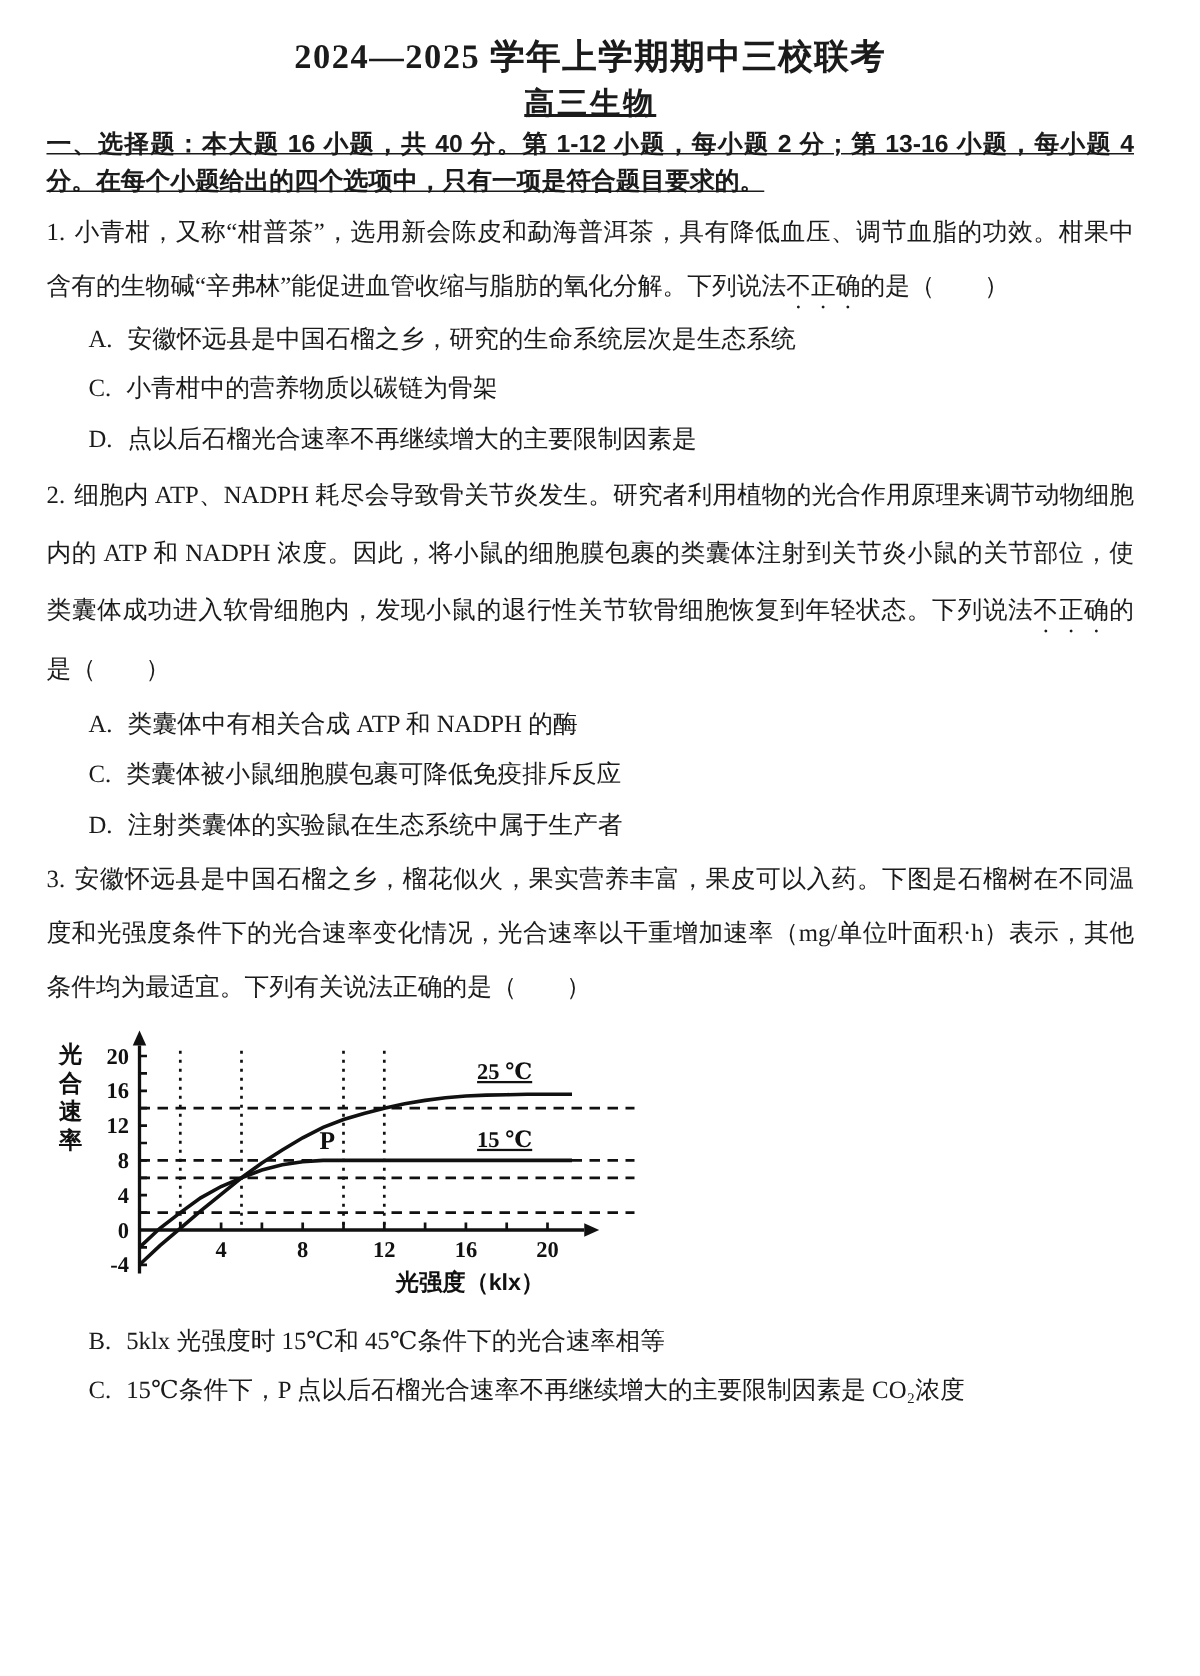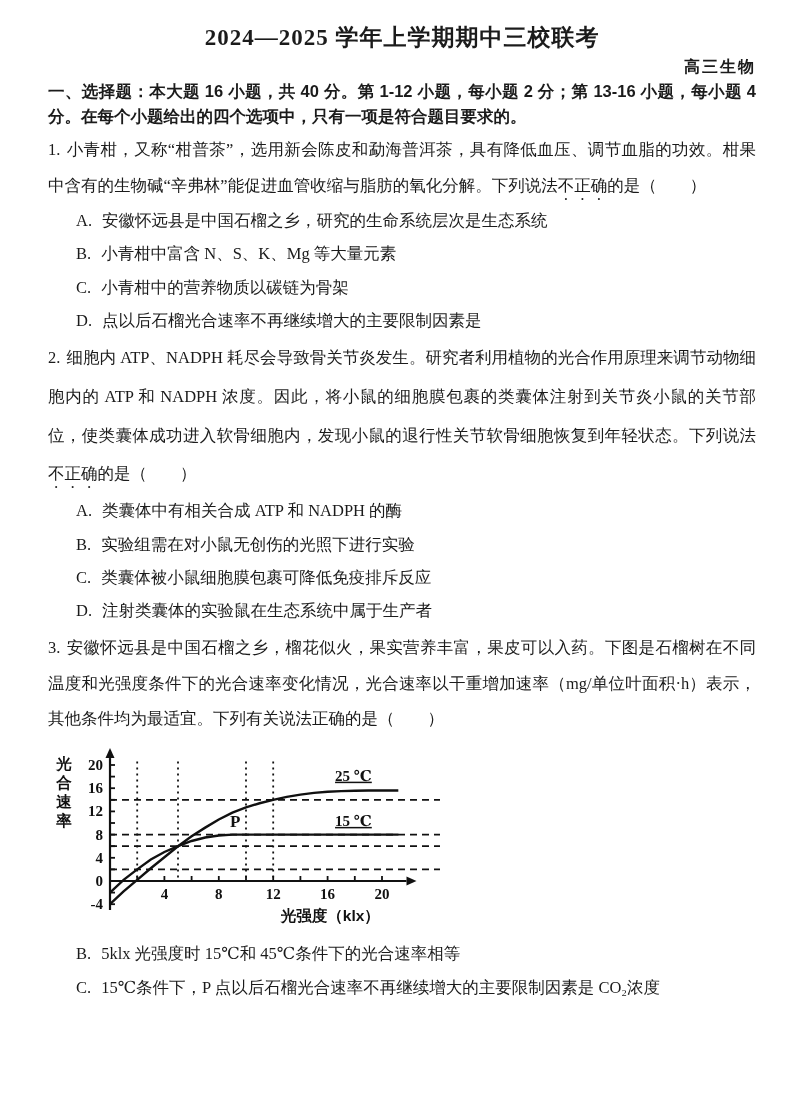--- a/index.html
+++ b/index.html
@@ -1,35 +1,35 @@
 <!DOCTYPE html>
 <html><head>
 <meta charset="utf-8">
 <style>
   html,body{margin:0;padding:0;background:#ffffff;}
   body{
     width:800px;height:1117px;overflow:hidden;
     font-family:"Liberation Serif","DejaVu Serif",serif;
     color:#1b1b1b;
   }
-  .page{padding:24px 44px 0 48px;}
+  .page{padding:24px 44px 0 31px;}
   .title{
     margin:0;text-align:center;font-size:23px;font-weight:700;
     letter-spacing:1px;line-height:1.25;
   }
   .subtitle{
-    margin:4px 0 0;text-align:right;font-size:16px;font-weight:700;
-    letter-spacing:2px;line-height:1.25;
+    margin:4px 0 0;text-align:center;font-size:20px;font-weight:700;
+    letter-spacing:2px;line-height:1.25;text-decoration:underline;
   }
   .intro{
     margin:12px 0 0;font-size:16.5px;line-height:1.55;text-indent:10px;
   }
   .section{
     margin:2px 0 0;font-size:16.5px;line-height:1.55;text-align:justify;
-    font-family:"Liberation Sans","DejaVu Sans",sans-serif;font-weight:700;
+    font-family:"Liberation Sans","DejaVu Sans",sans-serif;font-weight:700;text-decoration:underline;
   }
   .qstem{
     margin:2px 0 0;font-size:16.5px;line-height:2.18;text-align:justify;
   }
   .qstem.tall{line-height:2.35;}
   .qnum{padding-right:6px;}
   .emph{
     -webkit-text-emphasis:filled dot;-webkit-text-emphasis-position:under left;
     text-emphasis:filled dot;text-emphasis-position:under left;
   }
@@ -56,31 +56,29 @@
 
   <h1 class="title">2024—2025 学年上学期期中三校联考</h1>
   <h2 class="subtitle">高三生物</h2>
 
   <p class="section">一、选择题：本大题 16 小题，共 40 分。第 1-12 小题，每小题 2 分；第 13-16 小题，每小题 4 分。在每个小题给出的四个选项中，只有一项是符合题目要求的。</p>
 
   <div>
     <p class="qstem"><span class="qnum">1.</span><span>小青柑，又称“柑普茶”，选用新会陈皮和勐海普洱茶，具有降低血压、调节血脂的功效。柑果中含有的生物碱“辛弗林”能促进血管收缩与脂肪的氧化分解。下列说法</span><span class="emph">不正确</span><span>的是（　　）</span></p>
     <div class="opts">
       <p class="opt"><span class="olabel">A.</span><span>安徽怀远县是中国石榴之乡，研究的生命系统层次是生态系统</span></p>
-      <p class="opt"><span class="olabel">B.</span><span>小青柑中富含 N、S、K、Mg 等大量元素</span></p>
       <p class="opt"><span class="olabel">C.</span><span>小青柑中的营养物质以碳链为骨架</span></p>
       <p class="opt"><span class="olabel">D.</span><span>点以后石榴光合速率不再继续增大的主要限制因素是</span></p>
     </div>
   </div>
 
   <div>
     <p class="qstem tall"><span class="qnum">2.</span><span>细胞内 ATP、NADPH 耗尽会导致骨关节炎发生。研究者利用植物的光合作用原理来调节动物细胞内的 ATP 和 NADPH 浓度。因此，将小鼠的细胞膜包裹的类囊体注射到关节炎小鼠的关节部位，使类囊体成功进入软骨细胞内，发现小鼠的退行性关节软骨细胞恢复到年轻状态。下列说法</span><span class="emph">不正确</span><span>的是（　　）</span></p>
     <div class="opts">
       <p class="opt"><span class="olabel">A.</span><span>类囊体中有相关合成 ATP 和 NADPH 的酶</span></p>
-      <p class="opt"><span class="olabel">B.</span><span>实验组需在对小鼠无创伤的光照下进行实验</span></p>
       <p class="opt"><span class="olabel">C.</span><span>类囊体被小鼠细胞膜包裹可降低免疫排斥反应</span></p>
       <p class="opt"><span class="olabel">D.</span><span>注射类囊体的实验鼠在生态系统中属于生产者</span></p>
     </div>
   </div>
 
   <div>
     <p class="qstem"><span class="qnum">3.</span><span>安徽怀远县是中国石榴之乡，榴花似火，果实营养丰富，果皮可以入药。下图是石榴树在不同温度和光强度条件下的光合速率变化情况，光合速率以干重增加速率（mg/单位叶面积·h）表示，其他条件均为最适宜。下列有关说法正确的是</span><span class="emph"></span><span>（　　）</span></p>
 
     <div class="chart-wrap">
       <svg id="chart" width="420" height="192" viewBox="0 0 420 192" role="img">

